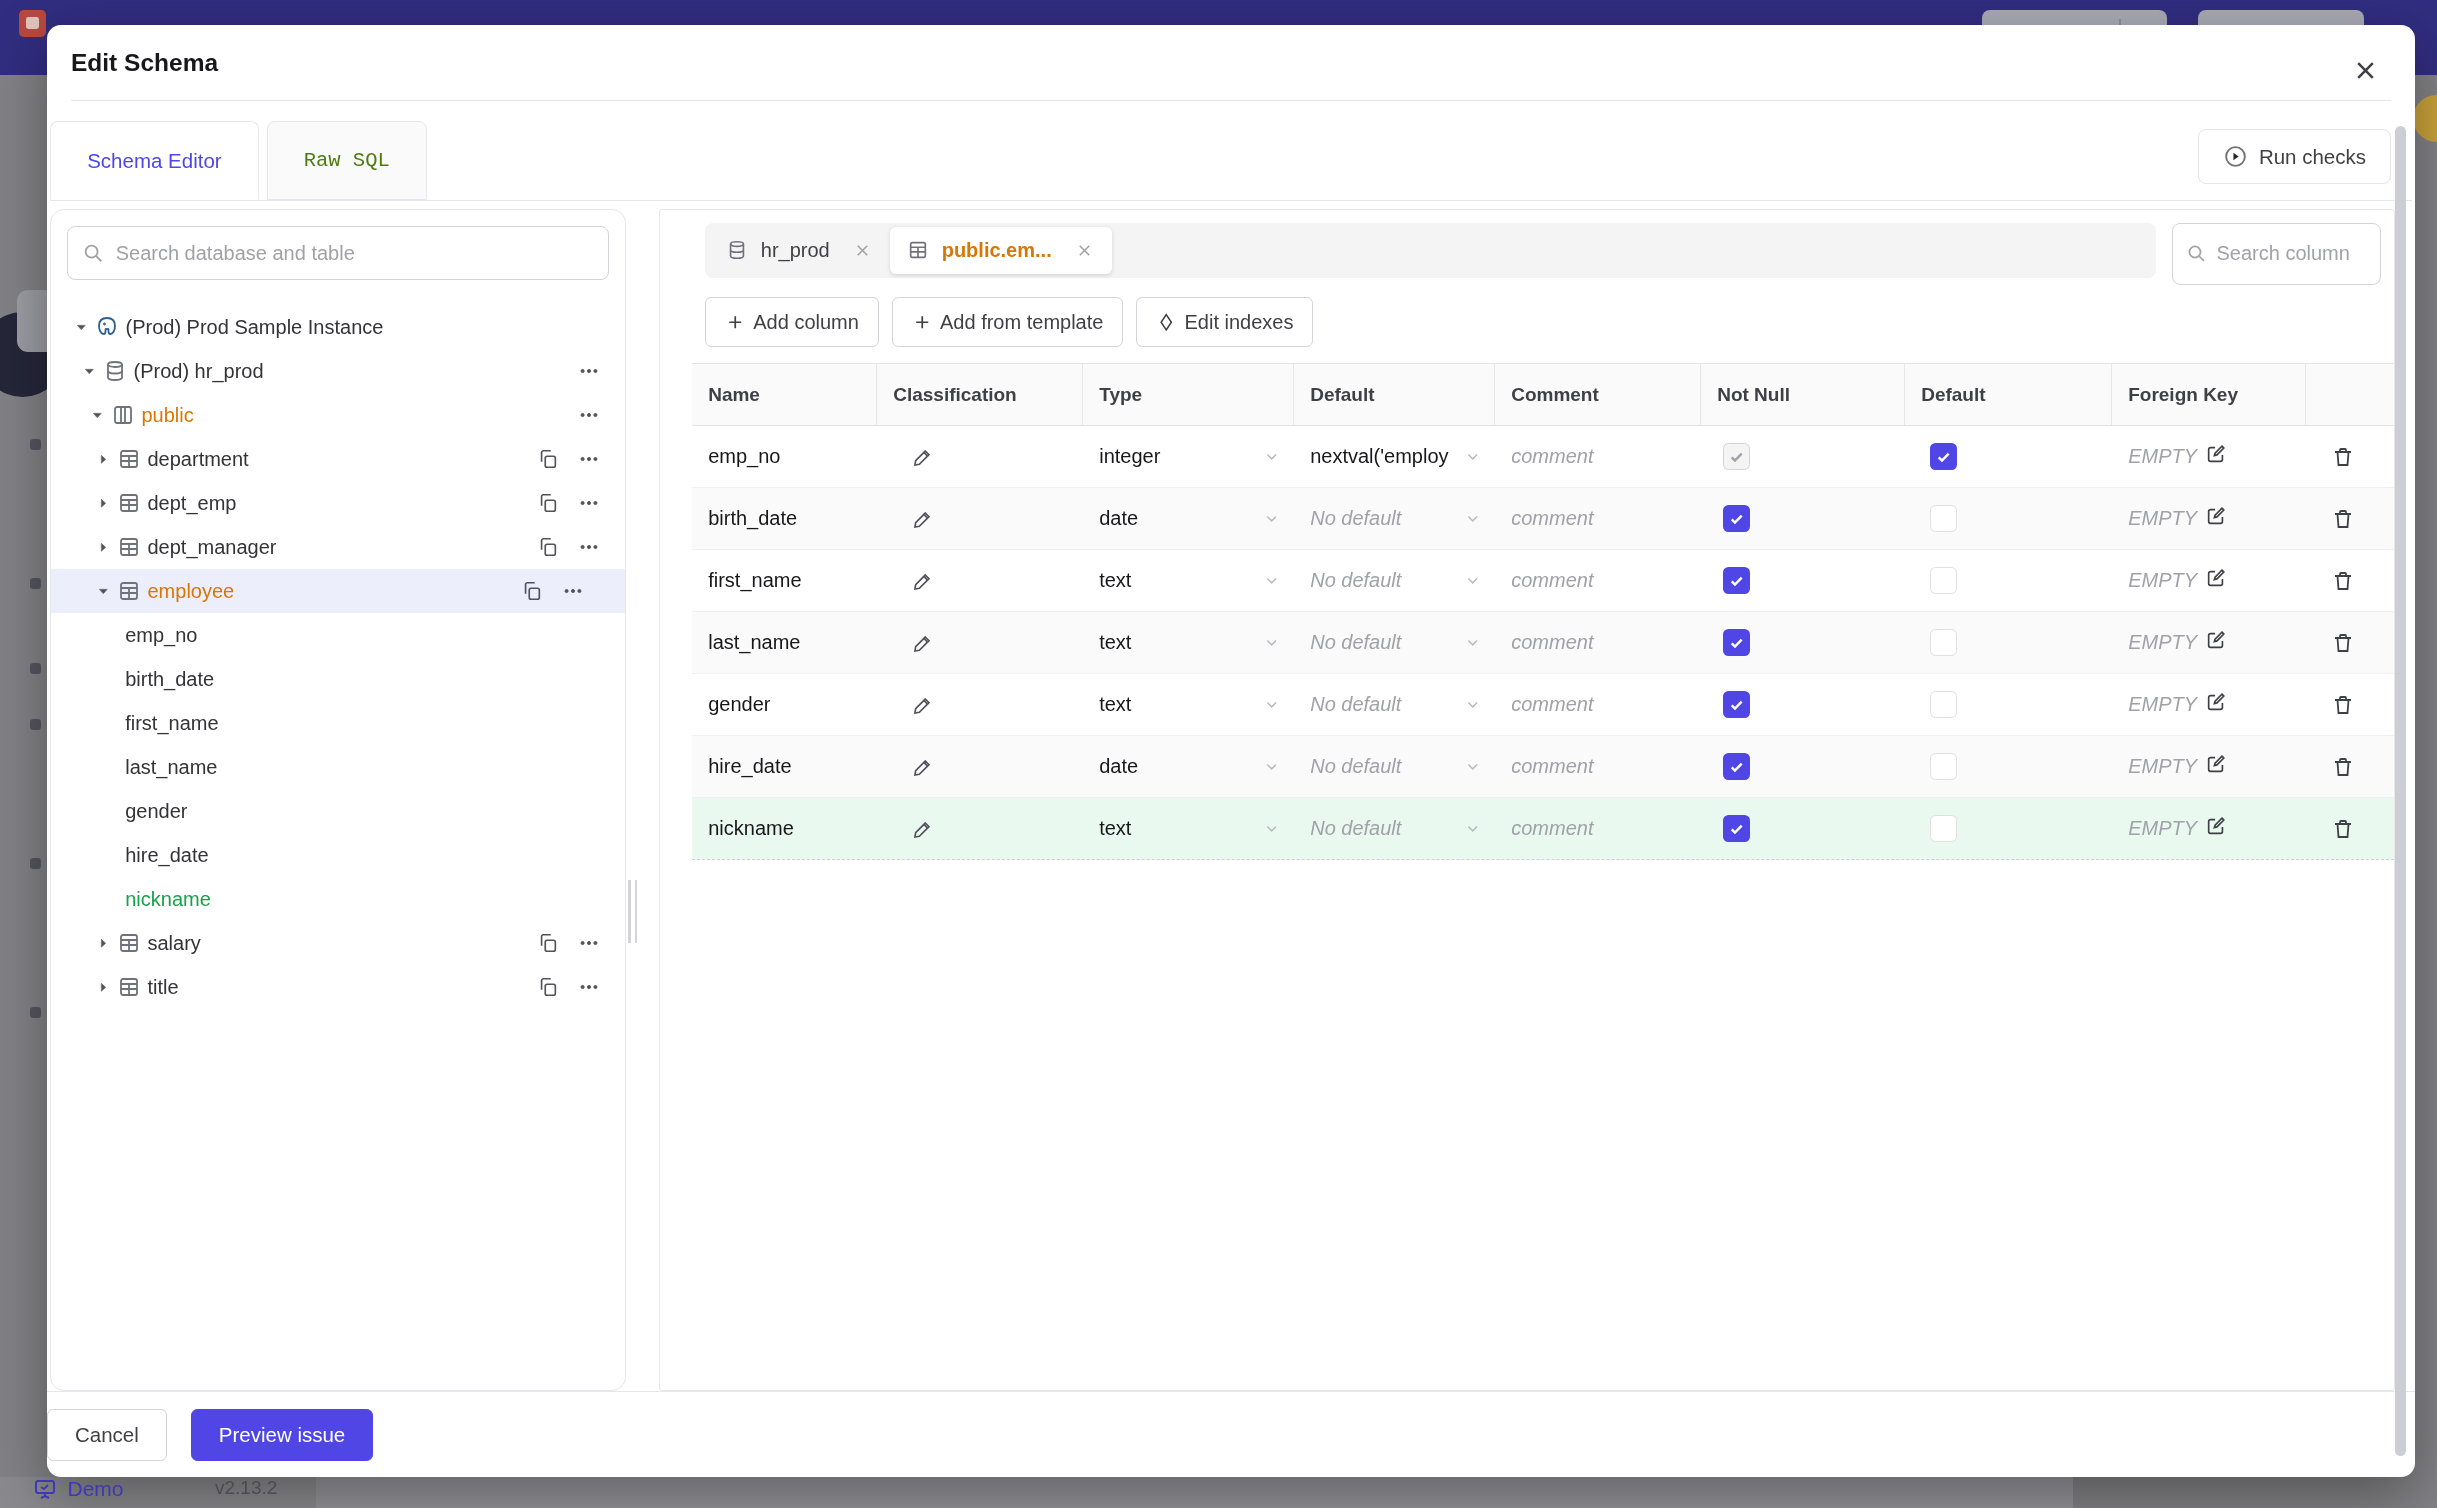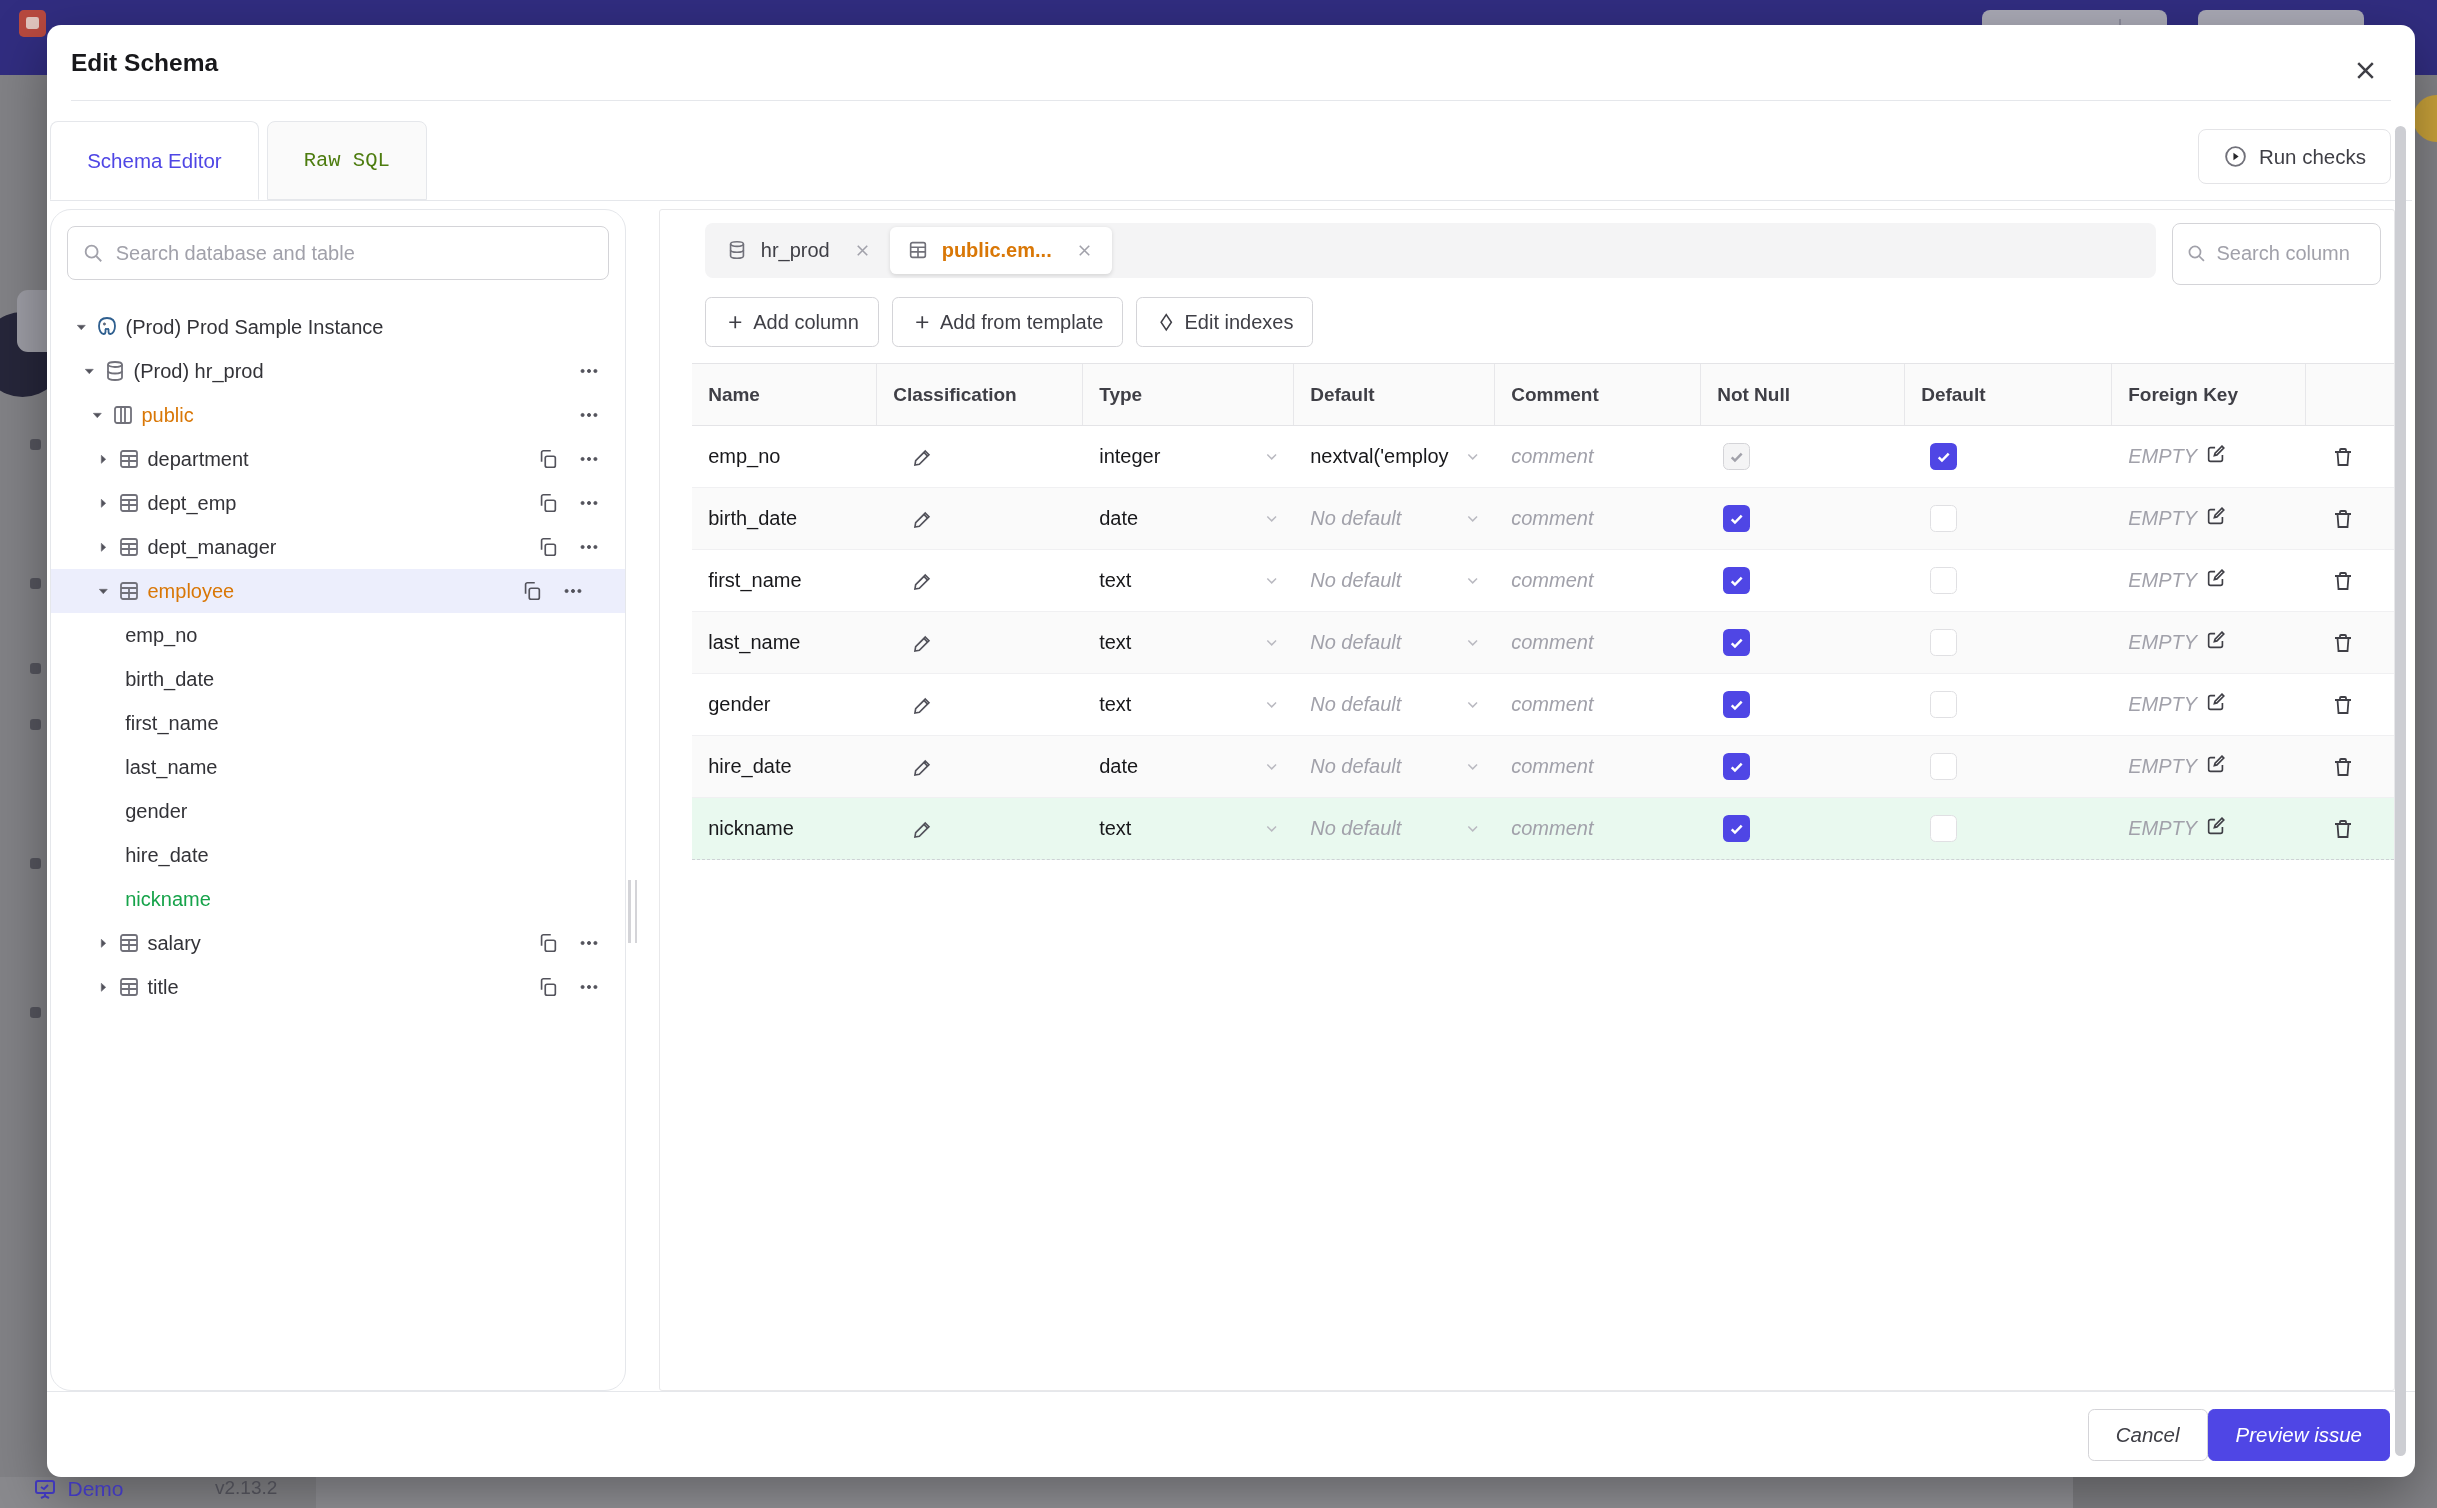--- a/index.html
+++ b/index.html
@@ -41,21 +41,21 @@
   .tab.active{background:#fff;border-bottom-color:#fff;color:#4f46e5;}
   .tab.inactive{background:#fafafa;color:#4d7c0f;margin-left:8px;font-family:Liberation Mono, monospace;}
   .runchecks{position:absolute;top:104px;right:24px;height:55px;padding:0 24px;display:flex;align-items:center;gap:11px;
     border:0.8px solid #e4e4e7;border-radius:8px;background:#fff;font-size:20.5px;color:#3f3f46;cursor:pointer;}
   .runchecks svg{width:25px;height:25px;}
 
   
   .content{position:absolute;left:3.2px;right:20px;top:184px;bottom:86px;}
 
   
-  .sidebar{position:absolute;left:0;top:0;width:576px;height:100%;border:0.8px solid #e5e7eb;border-radius:21px;padding:16px;overflow:hidden;}
+  .sidebar{position:absolute;left:0;top:0;width:576px;height:100%;border:0.8px solid #e5e7eb;border-radius:14px;padding:16px;overflow:hidden;}
   .searchbox{height:54px;border:0.8px solid #d4d4d8;border-radius:8px;display:flex;align-items:center;padding:0 14px;gap:9.5px;}
   .searchbox svg{width:22px;height:22px;stroke:#a1a1aa;flex:none;}
   .searchbox input{border:none;outline:none;font-size:20px;color:#27272a;width:100%;background:transparent;font-family:inherit;}
   .searchbox input::placeholder{color:#a1a1aa;}
   .tree{margin-top:25px;}
   .trow{height:44px;display:flex;align-items:center;font-size:20px;color:#333338;cursor:pointer;}
   .trow .caret{width:28px;height:28px;flex:none;display:flex;align-items:center;justify-content:center;}
   .trow .caret svg{width:12.6px;height:12.6px;fill:#52525b;}
   .trow .caret.right svg{transform:rotate(-90deg);}
   .trow .ticon{width:24px;height:24px;flex:none;margin-right:6.3px;display:flex;align-items:center;justify-content:center;}
@@ -114,21 +114,21 @@
   .cb.dis{background:#f4f4f5;border:0.8px solid #d4d4d8;}
   .cb.dis svg path{stroke:#a1a1aa;}
   .cb.off{background:#fff;border:0.8px solid #e0e0e3;}
   .td.fk{gap:8px;}
   .td.fk .fkedit svg{width:22px;height:22px;stroke:#3f3f46;}
   .td.act{padding-left:25px;}
   .td.act svg{width:24px;height:24px;stroke:#3f3f46;}
 
   
   .m-footer{position:absolute;left:0;right:0;bottom:0;height:86px;border-top:0.8px solid #e5e7eb;
-    display:flex;align-items:center;justify-content:flex-end;gap:0;padding-right:25px;font-style:italic;}
+    display:flex;align-items:center;gap:24px;padding-right:25px;}
   .btn{height:52px;padding:0 27px;border-radius:6.3px;font-size:20.5px;display:flex;align-items:center;cursor:pointer;}
   .btn.cancel{background:#fff;border:0.8px solid #d4d4d8;color:#3f3f46;}
   .btn.primary{background:#4f46e5;border:0.8px solid #4f46e5;color:#fff;}
   .m-scrollthumb{position:absolute;right:9.5px;top:101px;bottom:21px;width:11px;border-radius:5.5px;background:#cdced3;}
 </style>
 </head>
 <body>
 
 <div class="backdrop">
   <div class="topbar">

